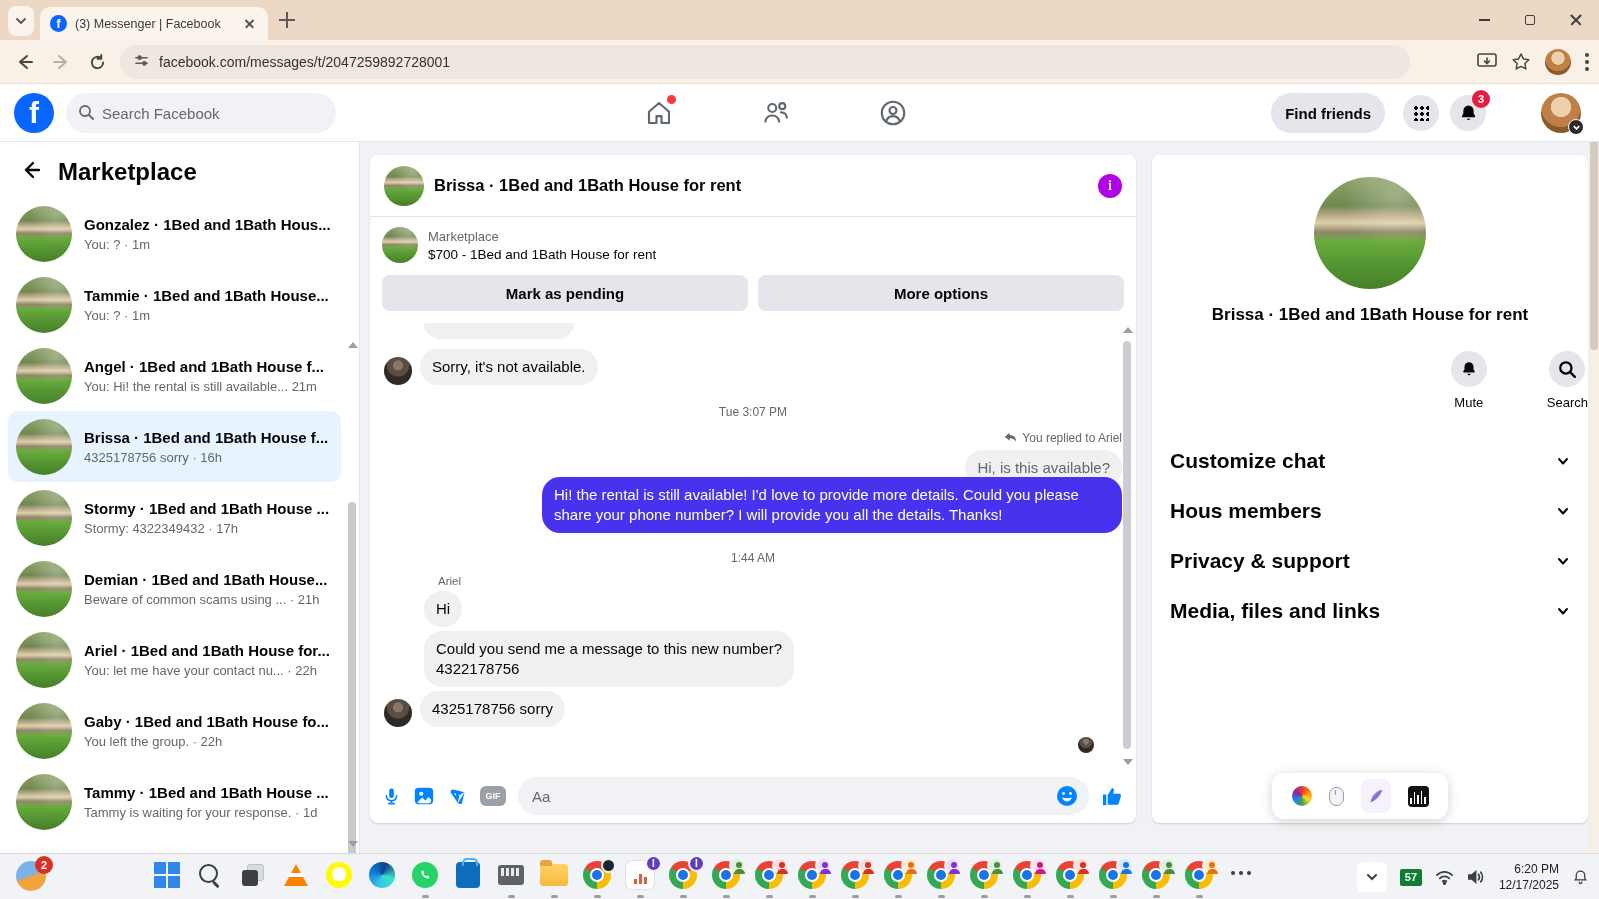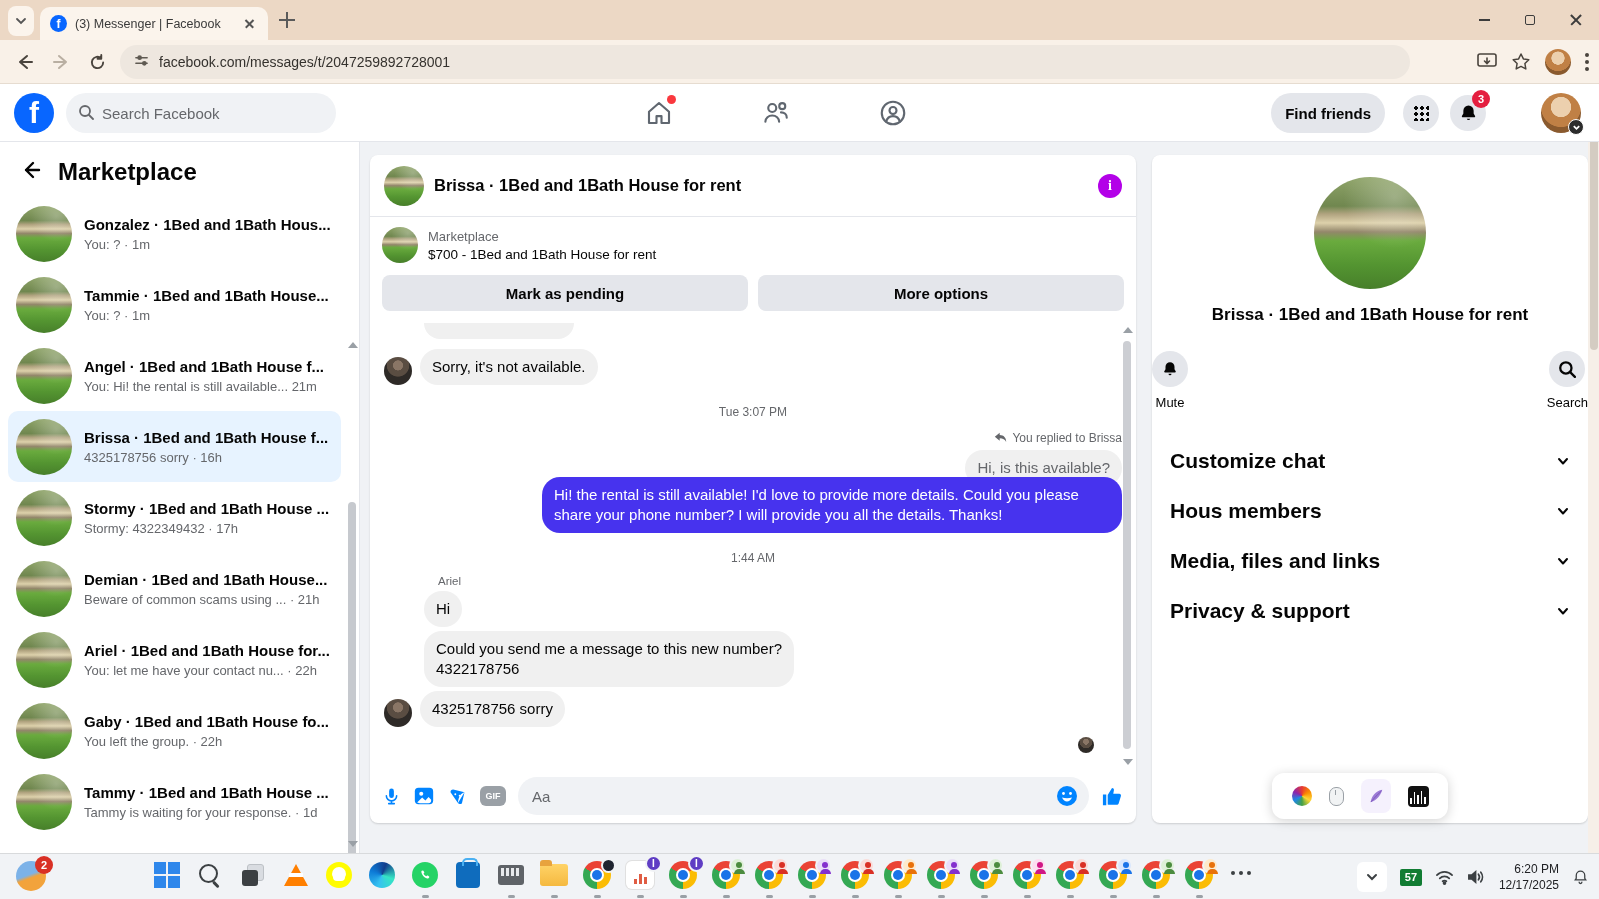--- a/index.html
+++ b/index.html
@@ -116,21 +116,21 @@
   .gif-chip{width:26px;height:20px;border-radius:6px;background:#9aa0a6;color:#fff;font-size:9px;font-weight:bold;display:flex;align-items:center;justify-content:center}
   .comp-input-wrap{position:relative;flex:1}
   .comp-input{width:100%;height:38px;border:none;outline:none;border-radius:19px;background:#f0f2f5;padding:0 42px 0 14px;font-size:15px;color:#050505;font-family:"Liberation Sans",sans-serif}
   .comp-input::placeholder{color:#65676b}
   .emoji-btn{position:absolute;right:10px;top:7px;cursor:pointer}
 
   
   .details{position:absolute;left:1152px;top:155px;width:436px;height:668px;background:#fff;border-radius:8px;box-shadow:0 1px 2px rgba(0,0,0,.15)}
   .det-av{width:112px;height:112px;border-radius:50%;margin:22px auto 0}
   .det-title{text-align:center;font-size:17px;font-weight:700;color:#050505;margin-top:16px;padding:0 20px}
-  .det-actions{display:flex;justify-content:space-between;gap:60px;margin-top:26px}
+  .det-actions{display:flex;justify-content:flex-end;gap:60px;margin-top:26px}
   .det-action{display:flex;flex-direction:column;align-items:center;gap:8px;cursor:pointer}
   .det-action-circ{width:36px;height:36px;border-radius:50%;background:#e4e6eb;display:flex;align-items:center;justify-content:center}
   .det-action-label{font-size:13px;color:#050505}
   .det-sections{margin-top:26px}
   .det-row{display:flex;align-items:center;justify-content:space-between;padding:13px 18px;font-size:21px;font-weight:600;color:#050505;cursor:pointer}
   .chev svg{stroke:#050505;stroke-width:2;fill:none;stroke-linecap:round;stroke-linejoin:round}
   .float-pill{position:absolute;left:120px;bottom:4px;width:176px;height:46px;background:#fff;border-radius:12px;box-shadow:0 2px 12px rgba(0,0,0,.18);display:flex;align-items:center;justify-content:center;gap:17px}
   .wheel{width:20px;height:20px;border-radius:50%;background:conic-gradient(#e53935,#fb8c00,#fdd835,#43a047,#1e88e5,#8e24aa,#e53935);cursor:pointer}
   .mouse-ic{width:15px;height:19px;border:1.5px solid #9aa0a6;border-radius:7px;background:#f1f3f4;position:relative;cursor:pointer}
   .mouse-ic::before{content:"";position:absolute;left:5.2px;top:2px;width:1.5px;height:5px;background:#9aa0a6}
@@ -431,21 +431,21 @@
       <div class="cut-bubble"></div>
       <div class="in-row">
         <div class="person-av"></div>
         <div class="bubble">Sorry, it's not available.</div>
       </div>
       <div class="ts t1">Tue 3:07 PM</div>
       <div class="reply-line">
         <svg width="13" height="13" viewBox="0 0 16 16">
             <path d="M7 2 L1 7 L7 12 V9 c4 0 6.5 1.5 8 4.5 0-5-3-8.5-8-8.5z"></path>
           </svg>
-        <span>You replied to Brissa</span>
+        <span>You replied to Ariel</span>
       </div>
       <div class="right-stack">
         <div class="bubble quoted">Hi, is this available?</div><br>
         <div class="bubble sent">Hi! the rental is still available! I'd love to provide more details. Could you please share your phone number? I will provide you all the details. Thanks!</div>
       </div>
       <div class="ts t2">1:44 AM</div>
       <div class="sender-label">Ariel</div>
       <div class="in-group">
         <div class="bubble">Hi</div>
       </div>
@@ -542,29 +542,29 @@
         </div>
         <div class="det-row">
           <span>Hous members</span>
           <span class="chev">
             <svg width="14" height="14" viewBox="0 0 14 14">
               <polyline points="3,5 7,9.5 11,5"></polyline>
             </svg>
           </span>
         </div>
         <div class="det-row">
-          <span>Media, files and links</span>
+          <span>Privacy &amp; support</span>
           <span class="chev">
             <svg width="14" height="14" viewBox="0 0 14 14">
               <polyline points="3,5 7,9.5 11,5"></polyline>
             </svg>
           </span>
         </div>
         <div class="det-row">
-          <span>Privacy &amp; support</span>
+          <span>Media, files and links</span>
           <span class="chev">
             <svg width="14" height="14" viewBox="0 0 14 14">
               <polyline points="3,5 7,9.5 11,5"></polyline>
             </svg>
           </span>
         </div>
       </div>
     <div class="float-pill">
       <div class="wheel"></div>
       <div class="mouse-ic"></div>

